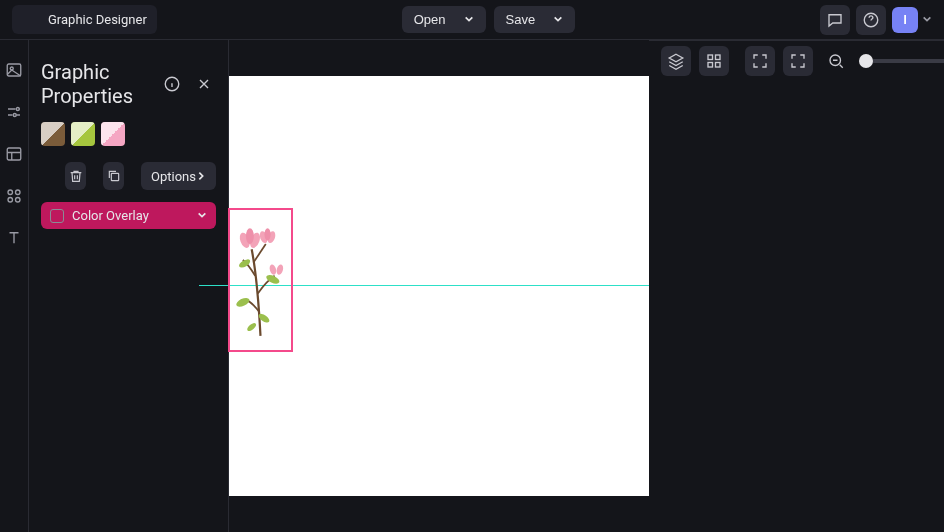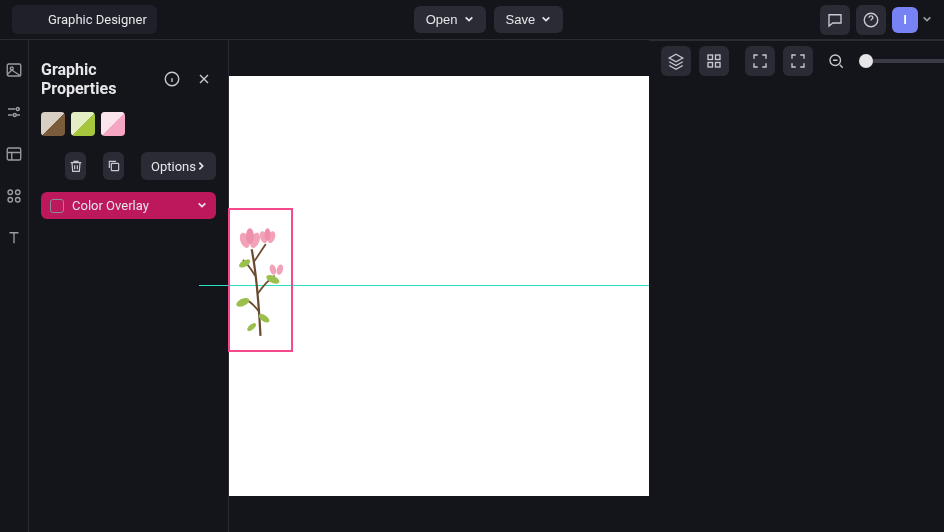--- a/index.html
+++ b/index.html
@@ -32,21 +32,21 @@
   width: 30px; height: 30px;
   display: flex; align-items: center; justify-content: center;
   background: #2a2b35;
   border-radius: 6px;
   cursor: pointer;
   color: #c9c9d0;
 }
 .icon-btn svg, .tool-btn svg { width: 18px; height: 18px; stroke: currentColor; fill: none; stroke-width: 1.8; }
 .topbar .spacer { flex: 1; }
 .dd-btn {
-  display: flex; align-items: center; gap: 6px;
+  display: flex; align-items: center; gap: 18px;
   background: #2a2b35; color: #e6e6e9;
   border: none; border-radius: 6px;
   padding: 6px 12px; font-size: 13px;
   cursor: pointer;
 }
 .avatar {
   width: 26px; height: 26px; border-radius: 6px;
   background: #7782f5; color: #fff;
   display: flex; align-items: center; justify-content: center;
   font-weight: 600; font-size: 13px;
@@ -69,21 +69,21 @@
 
 .panel {
   width: 200px;
   border-right: 1px solid #2a2b33;
   padding: 20px 12px 12px;
 }
 .panel-header {
   display: flex; align-items: center; gap: 8px;
   margin-bottom: 14px;
 }
-.panel-title { font-size: 16px; font-weight: 700; flex: 1; }
+.panel-title { font-size: 20px; font-weight: 400; flex: 1; }
 .mini-icon {
   width: 24px; height: 24px;
   display: flex; align-items: center; justify-content: center;
   color: #c9c9d0; cursor: pointer;
 }
 .sub-label { font-size: 12px; color: #9a9ba5; margin-bottom: 8px; }
 .swatches { display: flex; gap: 6px; margin-bottom: 16px; }
 .swatch {
   width: 24px; height: 24px; border-radius: 4px;
   position: relative; overflow: hidden; cursor: pointer;

